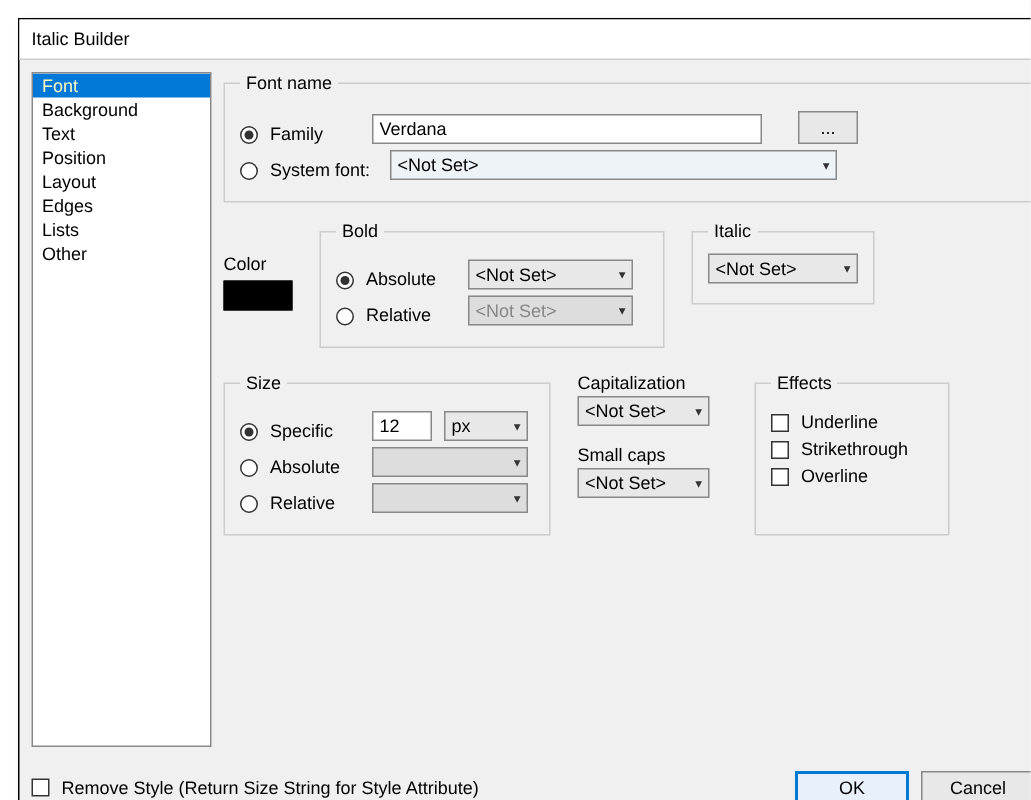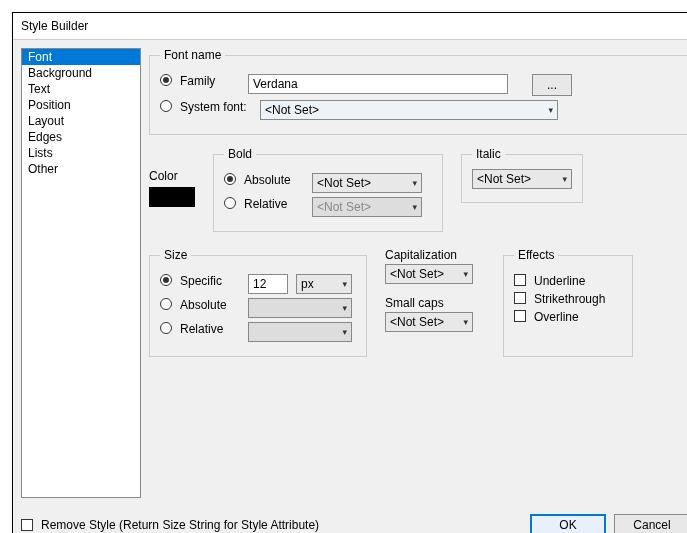--- a/index.html
+++ b/index.html
@@ -6,41 +6,41 @@
 body { margin: 0; padding: 12px; background: #fff; }
 .window { width: 687px; height: 533px; border: 1px solid #000; background: #f0f0f0; display: flex; flex-direction: column; box-shadow: 4px 4px 6px rgba(0,0,0,0.3); }
 .titlebar { background: #fff; padding: 6px 8px; border-bottom: 1px solid #ccc; }
 .body { flex: 1; display: flex; padding: 8px; gap: 8px; }
 .sidebar { width: 120px; background: #fff; border: 1px solid #888; overflow: auto; }
 .sidebar-item { padding: 1px 6px; cursor: pointer; }
 .sidebar-item.sel { background: #0078d7; color: #fef9c3; }
 .main { flex: 1; position: relative; }
 fieldset { border: 1px solid #ccc; padding: 8px 10px 10px; margin: 0; }
 legend { padding: 0 4px; color: #000000; }
-.row { display: flex; align-items: flex-start; gap: 8px; margin: 4px 0; }
+.row { display: flex; align-items: flex-end; gap: 8px; margin: 4px 0; }
 .radio { width: 12px; height: 12px; border: 1px solid #333; border-radius: 50%; display: inline-flex; align-items: center; justify-content: center; background: #fff; }
 .radio.on::after { content: ""; width: 6px; height: 6px; background: #333; border-radius: 50%; }
 .checkbox { width: 12px; height: 12px; border: 1px solid #333; background: #fff; display: inline-block; }
 input[type=text] { border: 1px solid #888; padding: 2px 4px; height: 20px; background: #fff; }
 .combo { border: 1px solid #888; height: 20px; background: #e8e8e8; display: flex; align-items: center; justify-content: space-between; padding: 0 4px; }
 .combo.light { background: #eef3f8; }
 .combo.disabled { background: #ddd; color: #888; }
 .combo .arrow { font-size: 9px; color: #333; }
 .btn { border: 1px solid #888; background: #e8e8e8; padding: 2px 14px; height: 22px; display: inline-flex; align-items: center; justify-content: center; cursor: pointer; }
 .btn.primary { border: 2px solid #0078d7; background: #e8f0fb; }
 .color-swatch { width: 46px; height: 20px; border: 2px solid #000; background: #000; }
 .footer { display: flex; align-items: center; padding: 8px; gap: 8px; }
 .lbl { min-width: 60px; }
 </style>
 </head>
 <body>
 
 <div class="window">
   <div class="titlebar">
-    <span>Style Builder</span>
+    <span>Italic Builder</span>
   </div>
   <div class="body">
     <div class="sidebar">
       <div class="sidebar-item sel"><span>Font</span></div>
       <div class="sidebar-item"><span>Background</span></div>
       <div class="sidebar-item"><span>Text</span></div>
       <div class="sidebar-item"><span>Position</span></div>
       <div class="sidebar-item"><span>Layout</span></div>
       <div class="sidebar-item"><span>Edges</span></div>
       <div class="sidebar-item"><span>Lists</span></div>

